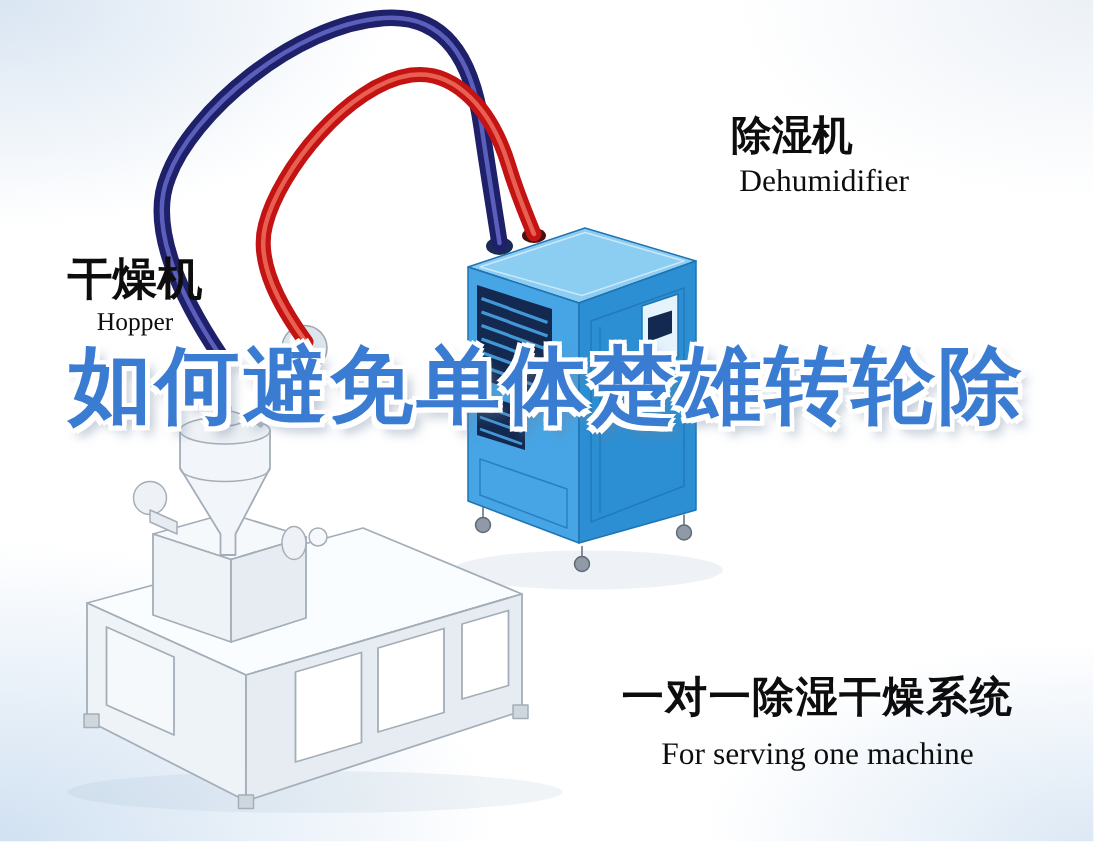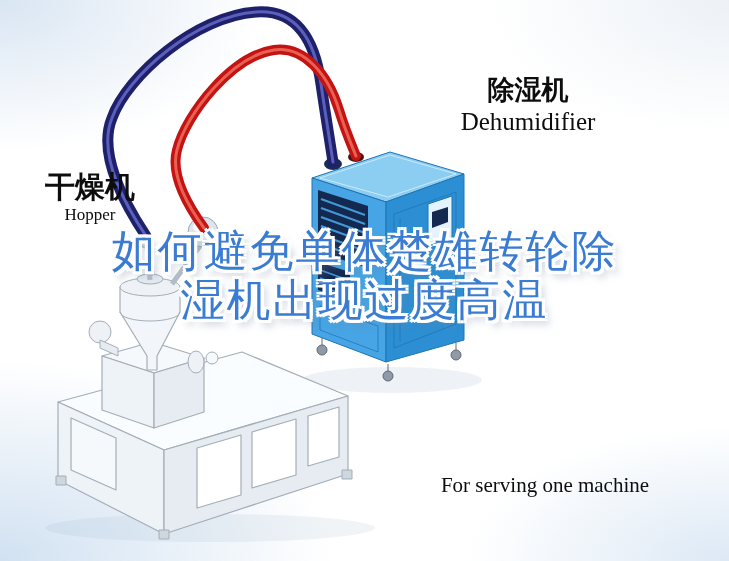--- a/index.html
+++ b/index.html
@@ -12,32 +12,32 @@
       radial-gradient(70% 55% at 0% 100%, rgba(178,205,233,0.60) 0%, rgba(178,205,233,0) 65%),
       radial-gradient(60% 40% at 100% 100%, rgba(186,210,235,0.50) 0%, rgba(186,210,235,0) 60%),
       #ffffff;
   }
   .art{position:absolute;inset:0;width:729px;height:561px;z-index:1;}
   .label{position:absolute;text-align:center;color:#0d0d0d;z-index:2;}
   .label .cn{font-weight:700;line-height:1.1;}
   .label .en{font-family:"Liberation Serif", serif;font-weight:400;line-height:1.15;}
   .label-dehu{left:450px;top:76px;width:156px;}
   .label-dehu .cn{font-size:27px;}
-  .label-dehu .en{font-size:25px;margin-top:2px;}
+  .label-dehu .en{font-size:21px;margin-top:2px;text-align:right;}
   .label-hopper{left:40px;top:170px;width:100px;}
   .label-hopper .cn{font-size:30px;}
   .label-hopper .en{font-size:17px;margin-top:2px;}
   .label-system{left:396px;top:450px;width:298px;}
   .label-system .cn{font-size:28px;letter-spacing:1px;}
-  .label-system .en{font-size:21px;margin-top:23px;}
+  .label-system .en{font-size:21px;margin-top:9px;}
   .headline{
     position:absolute;top:226px;left:0;width:729px;text-align:center;z-index:3;
   }
   .hl-line{
-    font-size:44px;font-weight:400;letter-spacing:2px;line-height:1.12;
+    font-size:56px;font-weight:700;letter-spacing:2px;line-height:1.12;
     color:#3b7cd3;
     text-shadow:
       -3px -3px 0 #fff, 0 -3px 0 #fff, 3px -3px 0 #fff,
       -3px 0 0 #fff, 3px 0 0 #fff,
       -3px 3px 0 #fff, 0 3px 0 #fff, 3px 3px 0 #fff,
       5px 6px 7px rgba(110,130,160,0.5);
   }
 </style>
 </head>
 <body>
@@ -139,20 +139,20 @@
     <div class="en">Dehumidifier</div>
   </div>
 
   <div class="label label-hopper">
     <div class="cn">干燥机</div>
     <div class="en">Hopper</div>
   </div>
 
   <div class="headline">
     <div class="hl-line">如何避免单体楚雄转轮除</div>
-    <div class="hl-line">湿机出现过度高温</div>
   </div>
 
   <div class="label label-system">
+    <div class="cn">一对一除湿干燥系统</div>
     <div class="en">For serving one machine</div>
   </div>
 
 </div>
 
 </body></html>

